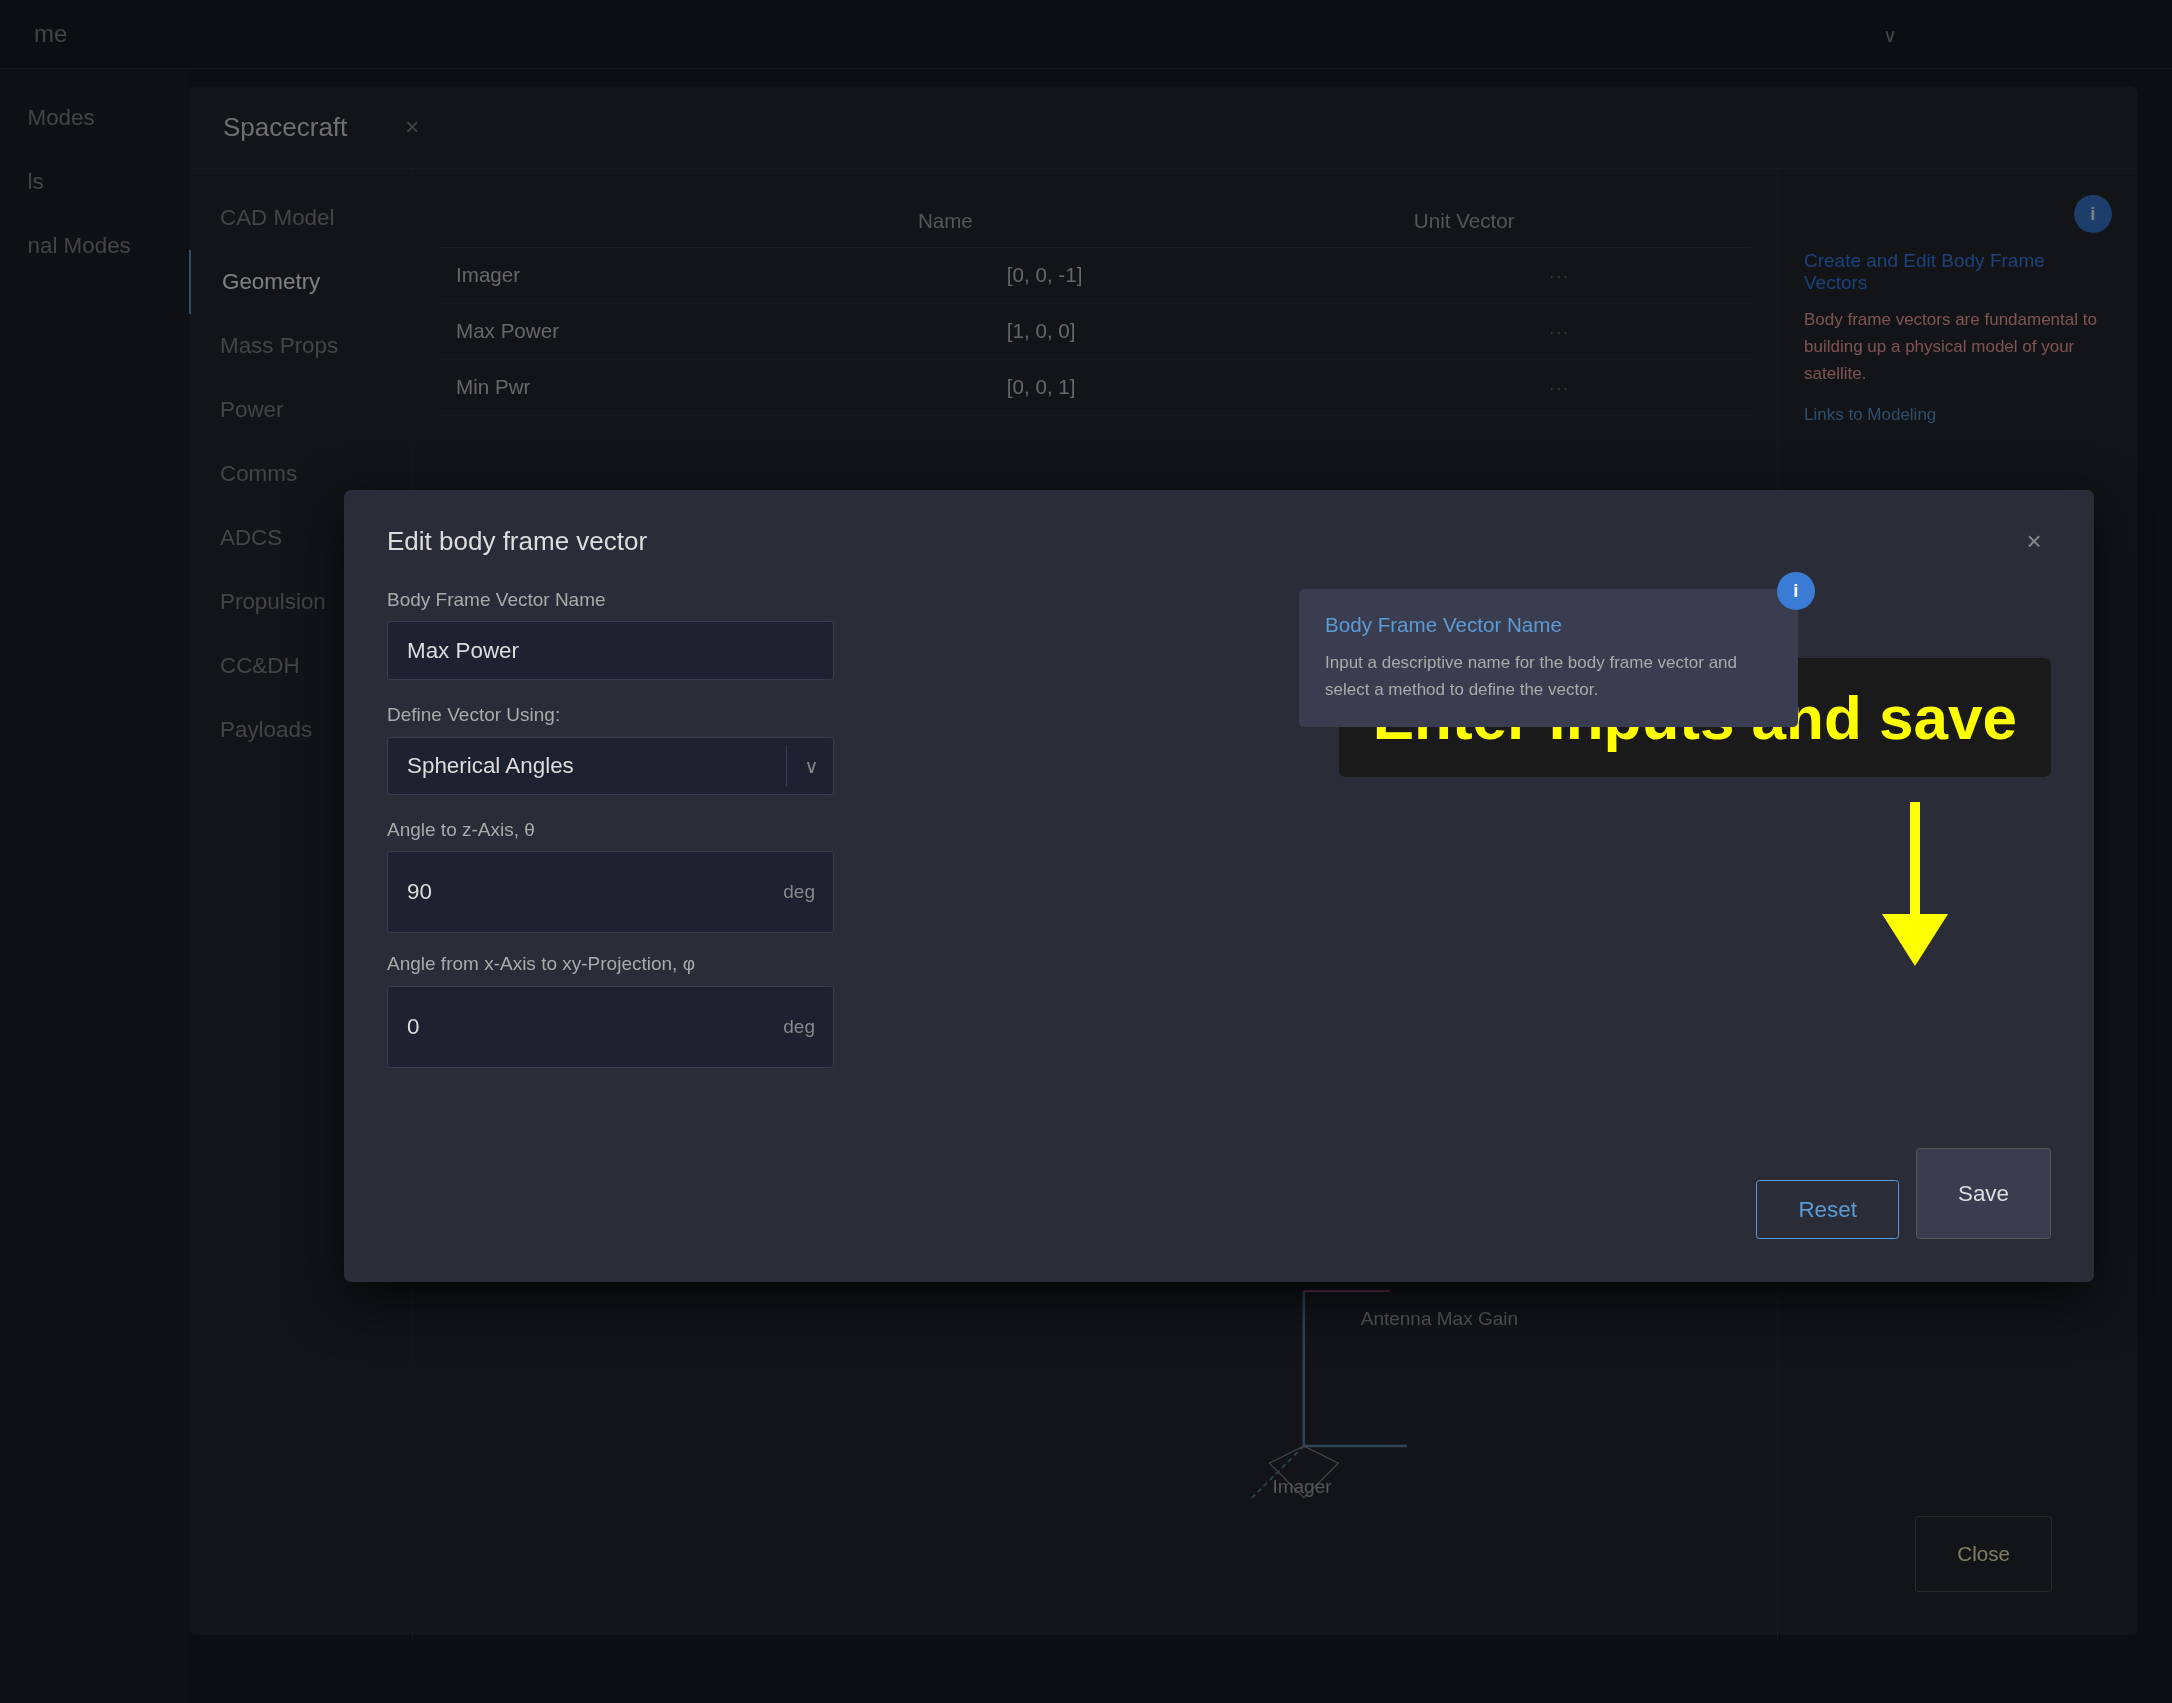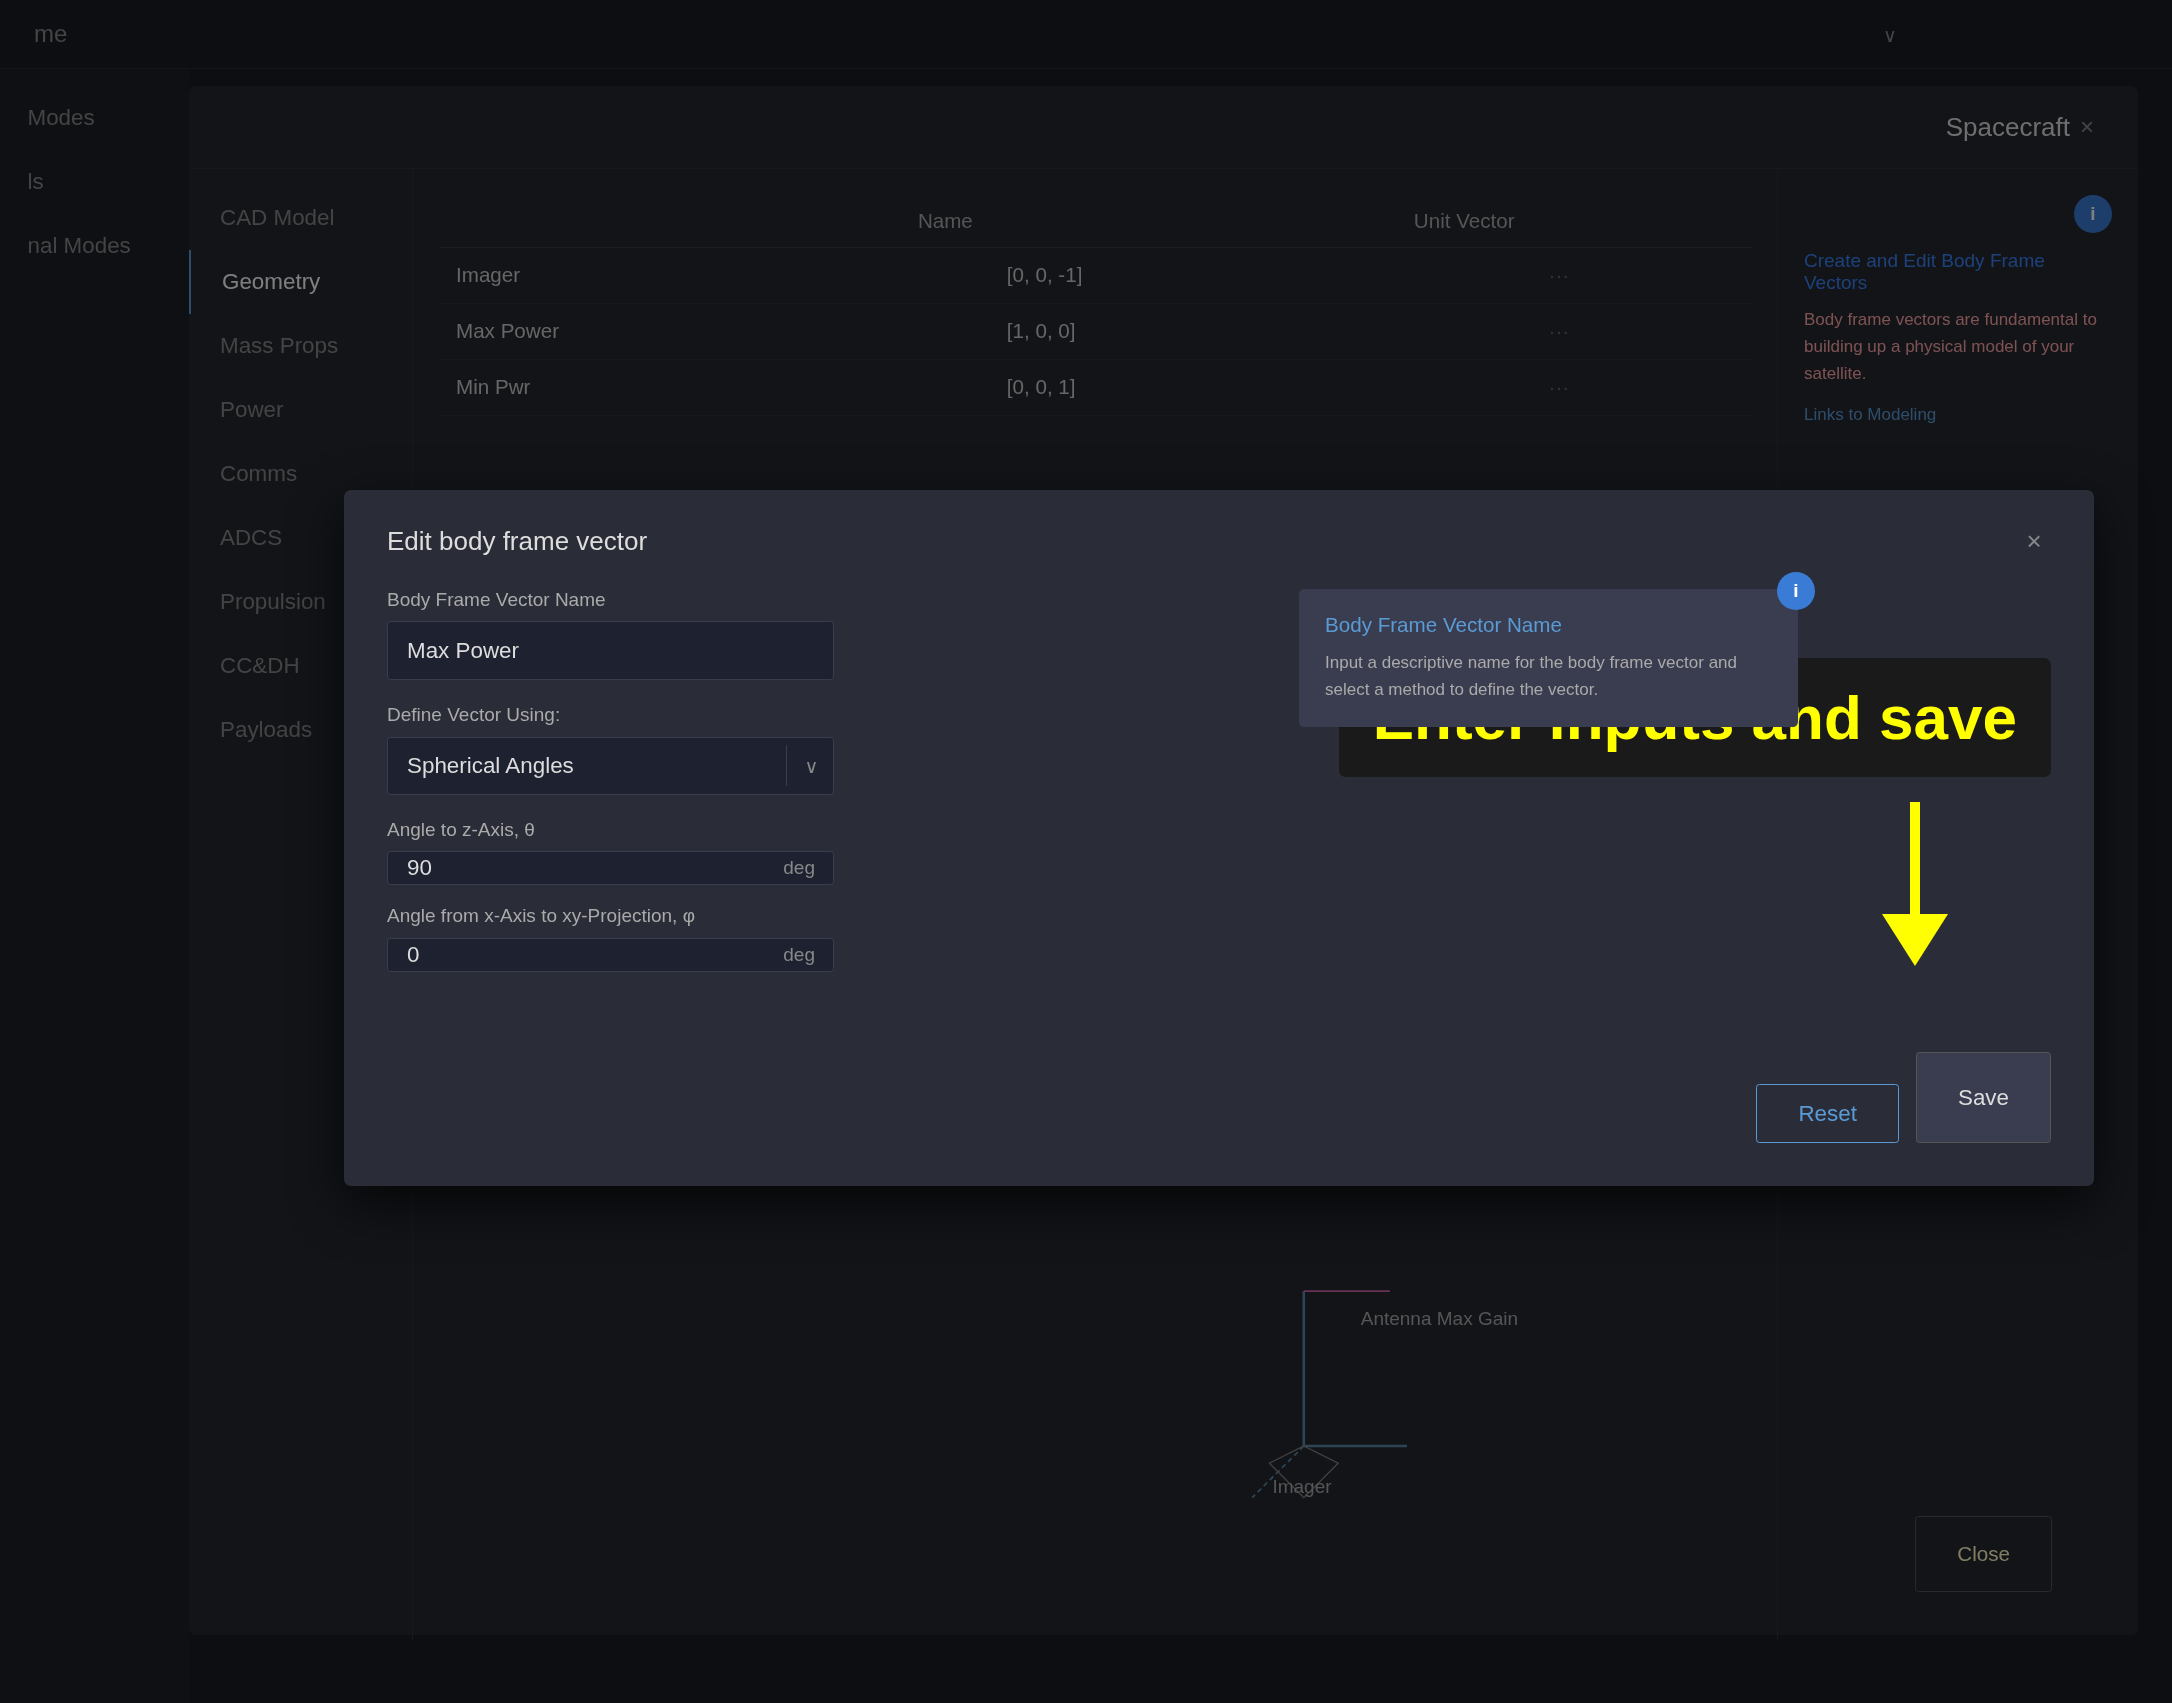--- a/index.html
+++ b/index.html
@@ -78,23 +78,24 @@
       left: 189px;
       right: 34px;
       bottom: 69px;
       background: #252830;
       border-radius: 6.9px;
     }
 
     .spacecraft-header {
       display: flex;
       align-items: center;
-      justify-content: flex-end;
+      justify-content: flex-start;
       padding: 24px 34px;
       border-bottom: 0.9px solid #2e3140;
+      gap: 48px;
     }
 
     .spacecraft-title {
       font-size: 26px;
       color: #ddd;
     }
 
     .close-btn-main {
       width: 34px;
       height: 34px;
@@ -344,21 +345,21 @@
       position: relative;
       width: 100%;
       margin-bottom: 20.6px;
     }
 
     .angle-input {
       width: 100%;
       background: #1e2130;
       border: 0.9px solid #3a3d50;
       border-radius: 3.4px;
-      padding: 3px 19px;
+      padding: 27px 19px;
       font-size: 22.4px;
       color: #ddd;
       outline: none;
     }
 
     .angle-unit {
       position: absolute;
       right: 19px;
       top: 50%;
       transform: translateY(-50%);

